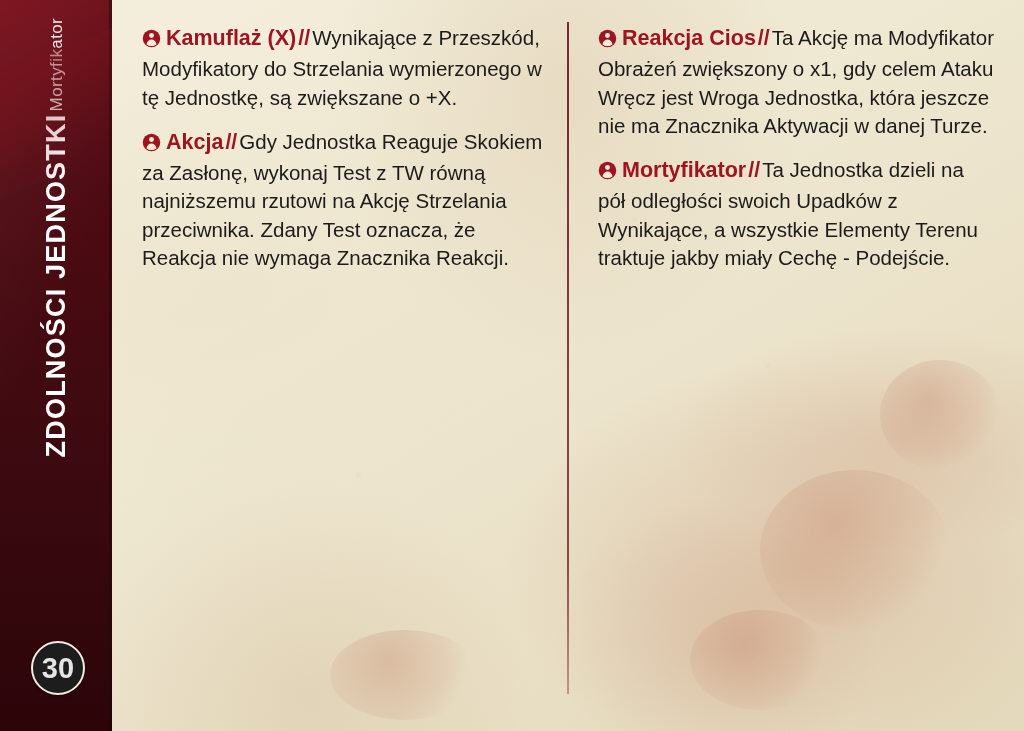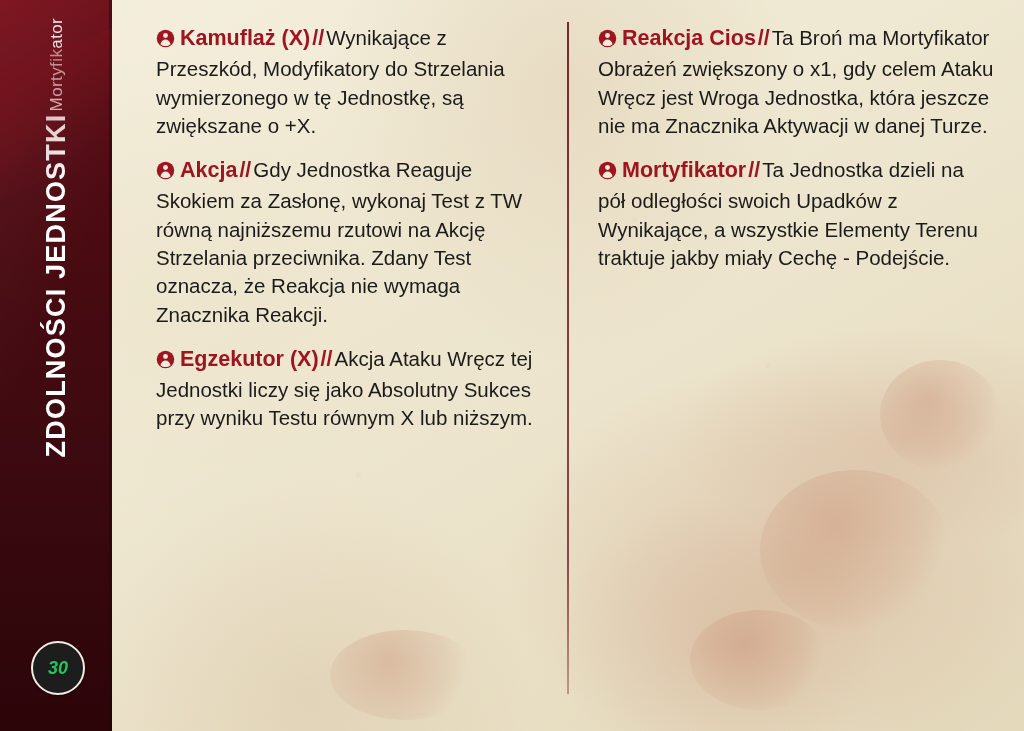--- a/index.html
+++ b/index.html
@@ -114,45 +114,44 @@
 
   .page-badge {
     position: absolute;
     left: 31px;
     bottom: 36px;
     width: 50px;
     height: 50px;
     border-radius: 50%;
     background: #1d1d1d;
     border: 2px solid #f2ede0;
-    color: #22c55e;
-    font-size: 18px;
+    color: #e5e5e5;
+    font-size: 29px;
     font-weight: bold;
     display: flex;
     align-items: center;
     justify-content: center;
     box-shadow: 0 1px 3px rgba(0,0,0,0.5);
-    font-style: italic;
   }
 
   
   .columns {
     position: absolute;
     left: 112px;
     top: 0;
     right: 0;
     bottom: 0;
     display: flex;
   }
   .col {
     box-sizing: border-box;
     padding: 24px 26px 10px 26px;
     width: 456px;
   }
-  .col.left { padding-left: 44px; padding-right: 18px; }
+  .col.left { padding-left: 30px; padding-right: 18px; }
   .col.right { padding-left: 30px; padding-right: 28px; }
 
   .divider {
     position: absolute;
     left: 567px;
     top: 22px;
     width: 2px;
     height: 672px;
     background: linear-gradient(180deg, rgba(110,20,28,0.9) 0%, rgba(110,20,28,0.75) 80%, rgba(110,20,28,0.35) 100%);
   }
@@ -233,42 +232,33 @@
       <p class="entry">
         <span class="ability-icon">
           <svg width="19" height="19" viewBox="0 0 24 24" aria-hidden="true">
             <circle cx="12" cy="12" r="11" fill="#9e1420"></circle>
             <circle cx="12" cy="8.2" r="3.1" fill="#f2ecd9"></circle>
             <path d="M5.6 19.2c0.9-4 3.5-6 6.4-6s5.5 2 6.4 6c-1.8 1.6-4 2.4-6.4 2.4s-4.6-0.8-6.4-2.4z" fill="#f2ecd9"></path>
           </svg>
         </span><span class="ability-name">Akcja</span><span class="slashes">//</span><span class="body-text">Gdy Jednostka Reaguje Skokiem za Zasłonę, wykonaj Test z TW równą najniższemu rzutowi na Akcję Strzelania przeciwnika. Zdany Test oznacza, że Reakcja nie wymaga Znacznika Reakcji.</span>
       </p>
 
-      <p class="entry">
-        <span class="ability-icon">
-          <svg width="19" height="19" viewBox="0 0 24 24" aria-hidden="true">
-            <circle cx="12" cy="12" r="11" fill="#9e1420"></circle>
-            <circle cx="12" cy="8.2" r="3.1" fill="#f2ecd9"></circle>
-            <path d="M5.6 19.2c0.9-4 3.5-6 6.4-6s5.5 2 6.4 6c-1.8 1.6-4 2.4-6.4 2.4s-4.6-0.8-6.4-2.4z" fill="#f2ecd9"></path>
-          </svg>
-        </span><span class="ability-name">Egzekutor (X)</span><span class="slashes">//</span><span class="body-text">Akcja Ataku Wręcz tej Jednostki liczy się jako Absolutny Sukces przy wyniku Testu równym X lub niższym.</span>
-      </p>
 
     </div>
 
     <div class="col right">
 
       <p class="entry">
         <span class="ability-icon">
           <svg width="19" height="19" viewBox="0 0 24 24" aria-hidden="true">
             <circle cx="12" cy="12" r="11" fill="#9e1420"></circle>
             <circle cx="12" cy="8.2" r="3.1" fill="#f2ecd9"></circle>
             <path d="M5.6 19.2c0.9-4 3.5-6 6.4-6s5.5 2 6.4 6c-1.8 1.6-4 2.4-6.4 2.4s-4.6-0.8-6.4-2.4z" fill="#f2ecd9"></path>
           </svg>
-        </span><span class="ability-name">Reakcja Cios</span><span class="slashes">//</span><span class="body-text">Ta Broń ma Mortyfikator Obrażeń zwiększony o x1, gdy celem Ataku Wręcz jest Wroga Jednostka, która jeszcze nie ma Znacznika Aktywacji w danej Turze.</span>
+        </span><span class="ability-name">Reakcja Cios</span><span class="slashes">//</span><span class="body-text">Ta Akcję ma Modyfikator Obrażeń zwiększony o x1, gdy celem Ataku Wręcz jest Wroga Jednostka, która jeszcze nie ma Znacznika Aktywacji w danej Turze.</span>
       </p>
 
       <p class="entry">
         <span class="ability-icon">
           <svg width="19" height="19" viewBox="0 0 24 24" aria-hidden="true">
             <circle cx="12" cy="12" r="11" fill="#9e1420"></circle>
             <circle cx="12" cy="8.2" r="3.1" fill="#f2ecd9"></circle>
             <path d="M5.6 19.2c0.9-4 3.5-6 6.4-6s5.5 2 6.4 6c-1.8 1.6-4 2.4-6.4 2.4s-4.6-0.8-6.4-2.4z" fill="#f2ecd9"></path>
           </svg>
         </span><span class="ability-name">Mortyfikator</span><span class="slashes">//</span><span class="body-text">Ta Jednostka dzieli na pół odległości swoich Upadków z Wynikające, a wszystkie Elementy Terenu traktuje jakby miały Cechę - Podejście.</span>

